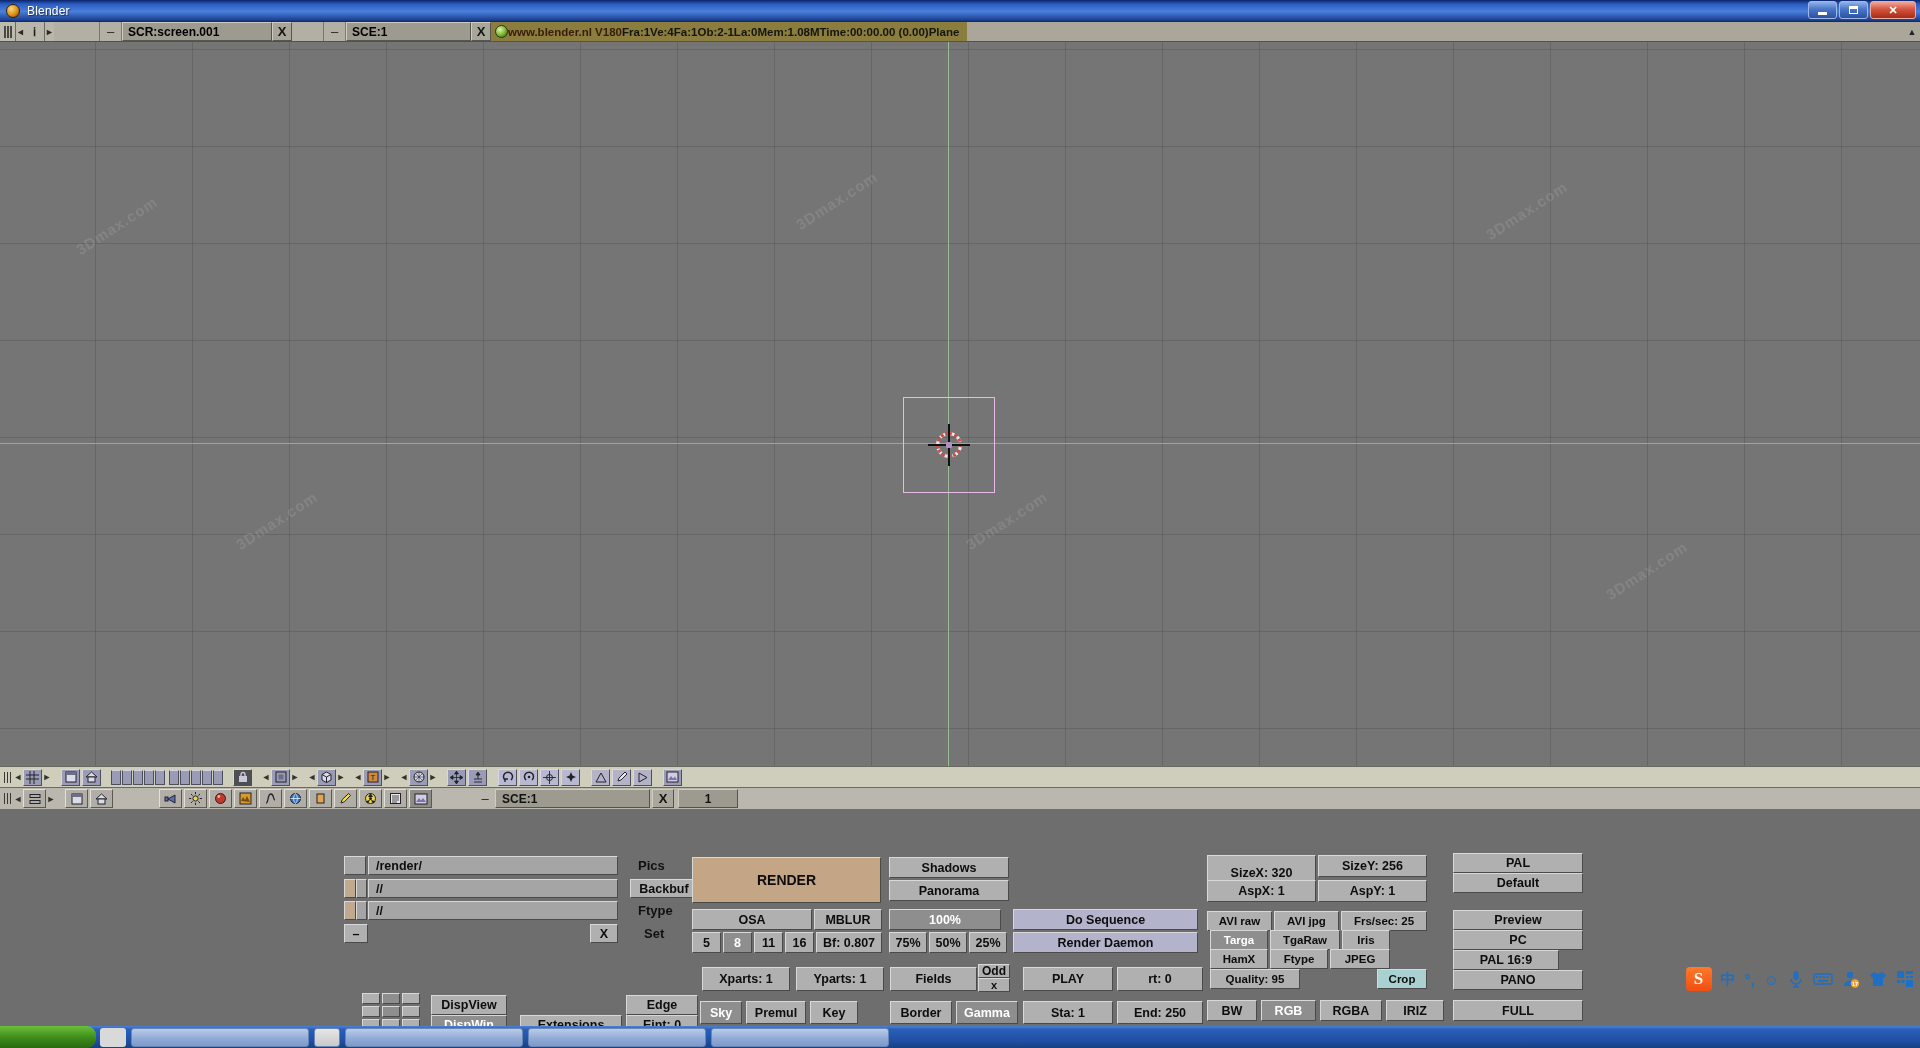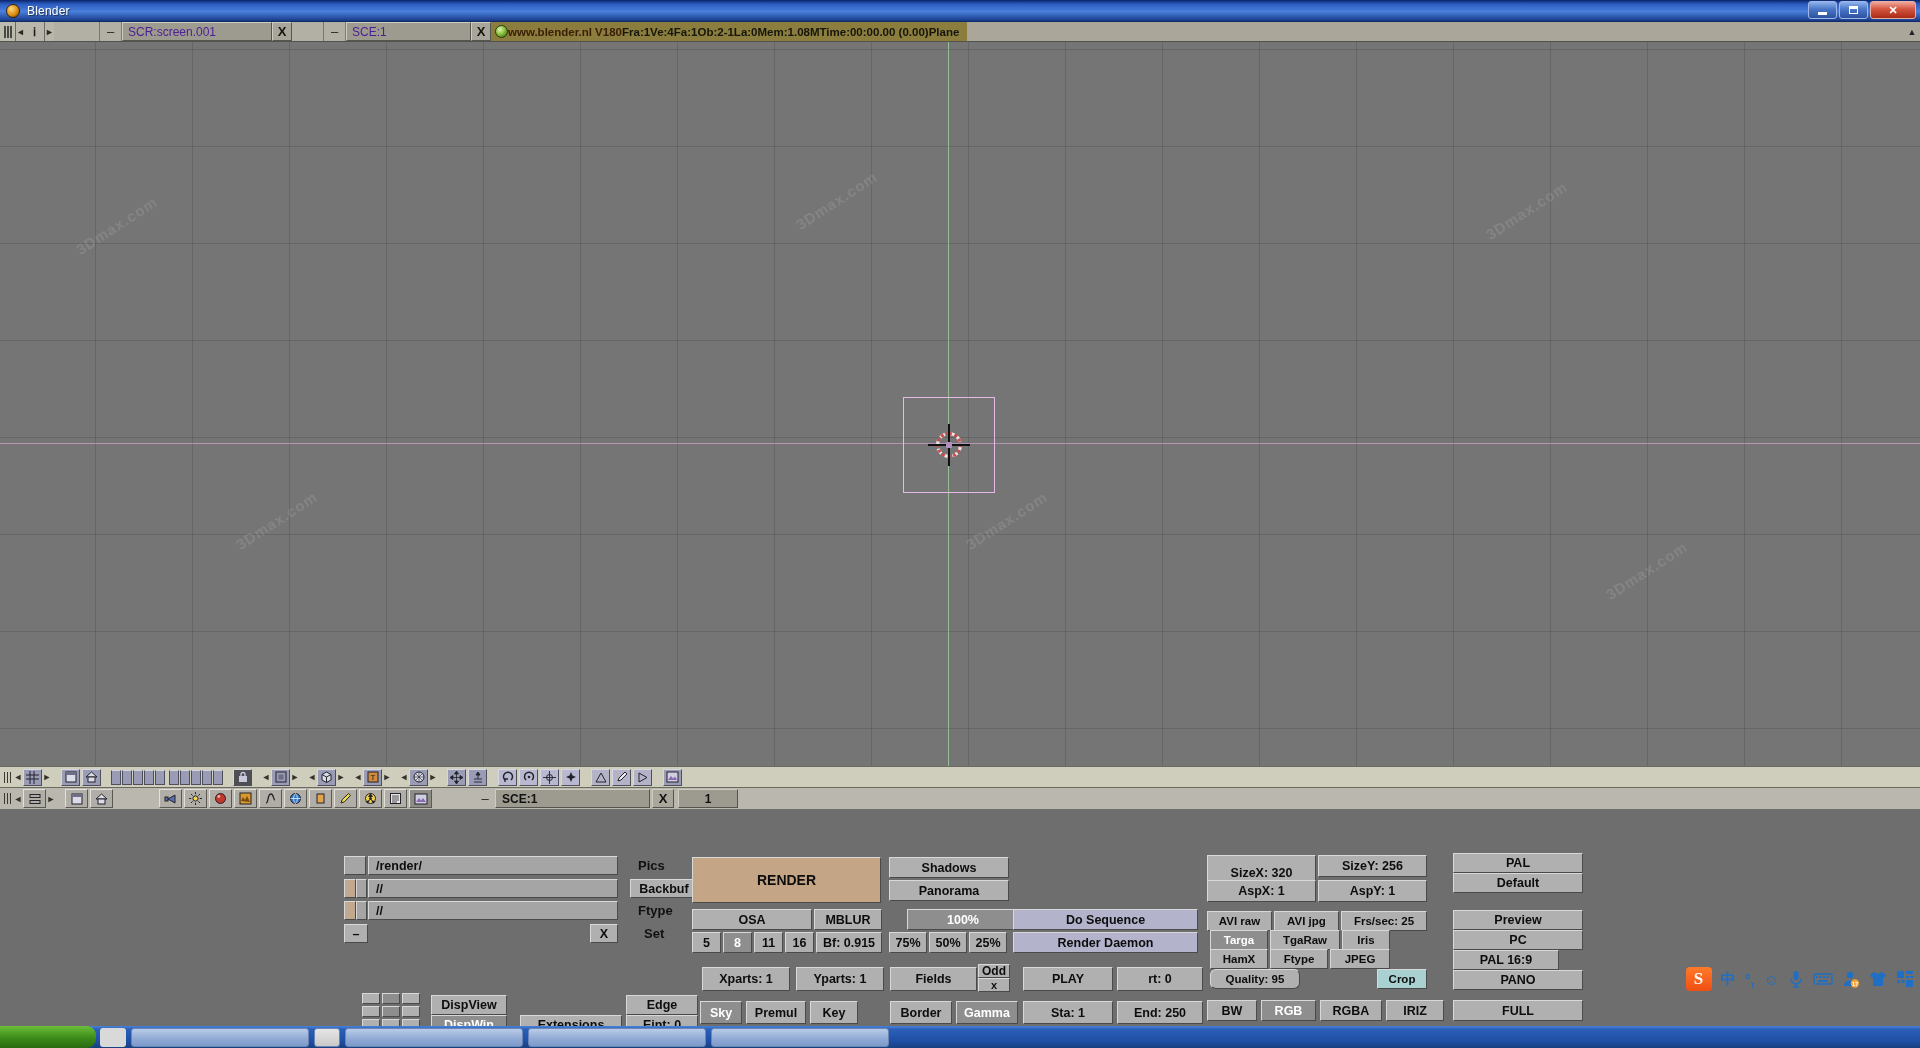--- a/index.html
+++ b/index.html
@@ -52,21 +52,21 @@
     display:flex;align-items:center;justify-content:center;color:#1b1b17;font-weight:bold;font-size:12px;
   }
   .harrow{ width:9px;display:flex;align-items:center;justify-content:center;color:#2a2a24;font-size:9px;background:#b9b6ab;}
   .hspacer{ width:46px; background:#b2afa4; border-right:1px solid #77776e;}
   .hminus{
     width:22px;background:#b2afa4;display:flex;align-items:center;justify-content:center;
     color:#1e1e1a;font-size:13px;border-right:1px solid #7b7b72;
   }
   .hfield{
     background:#9d9a90; border:1px solid #565650; border-top-color:#cfccc2; border-left-color:#cfccc2;
-    display:flex;align-items:center; padding:0 5px; color:#4c1d95; font-weight:normal; font-size:12px;
+    display:flex;align-items:center; padding:0 5px; color:#000000; font-weight:bold; font-size:12px;
   }
   .hx{
     width:20px;background:#a8a59a;border:1px solid #565650;border-top-color:#cfccc2;border-left-color:#cfccc2;
     display:flex;align-items:center;justify-content:center;color:#141410;font-weight:bold;font-size:13px;
   }
   .hinfo{
     background:#8a7d3d; display:flex; align-items:center; padding:0 8px 0 4px;
     color:#16160c; font-weight:bold; font-size:11.5px; white-space:nowrap;
   }
   .blogo{
@@ -547,25 +547,25 @@
     <div class="btn" style="left:590px; top:115px; width:28px; height:19px;">X</div>
     <div class="lbl" style="left:644px; top:117px;">Set</div>
 
     <div class="btn tan" style="left:692px; top:48px; width:189px; height:46px; font-size:14px;">RENDER</div>
     <div class="btn" style="left:692px; top:100px; width:120px; height:21px;">OSA</div>
     <div class="btn" style="left:814px; top:100px; width:68px; height:21px;">MBLUR</div>
     <div class="btn" style="left:692px; top:123px; width:29px; height:21px;">5</div>
     <div class="btn sel" style="left:723px; top:123px; width:29px; height:21px;">8</div>
     <div class="btn" style="left:754px; top:123px; width:29px; height:21px;">11</div>
     <div class="btn" style="left:785px; top:123px; width:29px; height:21px;">16</div>
-    <div class="btn" style="left:816px; top:123px; width:66px; height:21px;">Bf: 0.915</div>
+    <div class="btn" style="left:816px; top:123px; width:66px; height:21px;">Bf: 0.807</div>
 
     <div class="btn" style="left:889px; top:48px; width:120px; height:21px;">Shadows</div>
     <div class="btn" style="left:889px; top:71px; width:120px; height:21px;">Panorama</div>
-    <div class="btn sel" style="left:889px; top:100px; width:112px; height:21px;margin-left:18px;">100%</div>
+    <div class="btn sel" style="left:889px; top:100px; width:112px; height:21px;">100%</div>
     <div class="btn" style="left:889px; top:123px; width:38px; height:21px;">75%</div>
     <div class="btn" style="left:929px; top:123px; width:38px; height:21px;">50%</div>
     <div class="btn" style="left:969px; top:123px; width:38px; height:21px;">25%</div>
 
     <div class="btn blue" style="left:1013px; top:100px; width:185px; height:21px;">Do Sequence</div>
     <div class="btn blue" style="left:1013px; top:123px; width:185px; height:21px;">Render Daemon</div>
 
     <div class="btn" style="left:1207px; top:46px; width:109px; height:36px;">SizeX: 320</div>
     <div class="btn" style="left:1318px; top:46px; width:109px; height:22px;">SizeY: 256</div>
     <div class="btn" style="left:1207px; top:71px; width:109px; height:22px;">AspX: 1</div>
@@ -576,21 +576,21 @@
     <div class="btn tiny" style="left:1341px; top:102px; width:86px; height:20px;">Frs/sec: 25</div>
 
     <div class="btn tiny sel" style="left:1210px; top:121px; width:58px; height:20px;">Targa</div>
     <div class="btn tiny" style="left:1270px; top:121px; width:70px; height:20px;">TgaRaw</div>
     <div class="btn tiny" style="left:1342px; top:121px; width:48px; height:20px;">Iris</div>
 
     <div class="btn tiny" style="left:1210px; top:140px; width:58px; height:20px;">HamX</div>
     <div class="btn tiny" style="left:1270px; top:140px; width:58px; height:20px;">Ftype</div>
     <div class="btn tiny" style="left:1330px; top:140px; width:60px; height:20px;">JPEG</div>
 
-    <div class="btn tiny" style="left:1210px; top:160px; width:90px; height:20px;border-radius:6px;">Quality: 95</div>
+    <div class="btn tiny" style="left:1210px; top:160px; width:90px; height:20px;">Quality: 95</div>
     <div class="btn cyan tiny" style="left:1377px; top:160px; width:50px; height:20px;">Crop</div>
 
     <div class="btn" style="left:1207px; top:191px; width:50px; height:21px;">BW</div>
     <div class="btn sel" style="left:1261px; top:191px; width:55px; height:21px;">RGB</div>
     <div class="btn" style="left:1320px; top:191px; width:62px; height:21px;">RGBA</div>
     <div class="btn" style="left:1386px; top:191px; width:58px; height:21px;">IRIZ</div>
 
     <div class="btn" style="left:1453px; top:44px; width:130px; height:20px;">PAL</div>
     <div class="btn" style="left:1453px; top:64px; width:130px; height:20px;">Default</div>
     <div class="btn" style="left:1453px; top:101px; width:130px; height:20px;">Preview</div>

